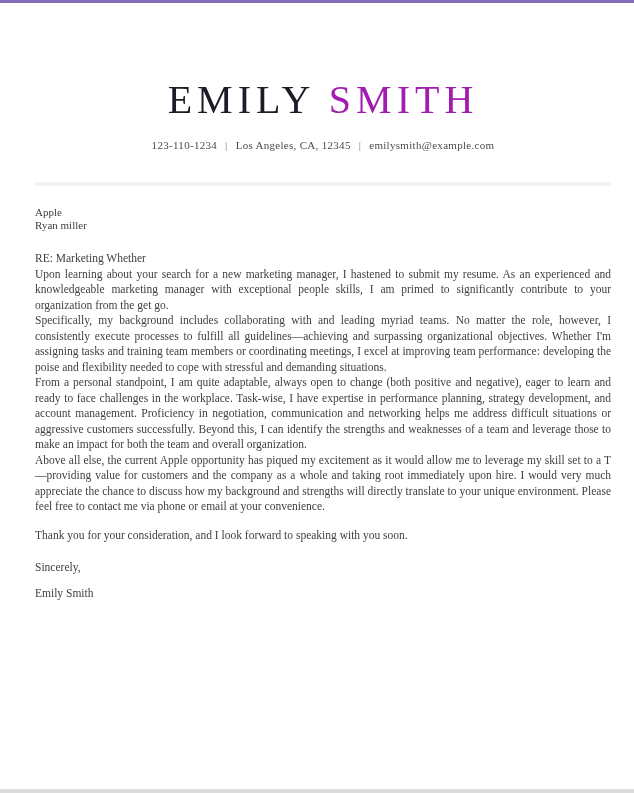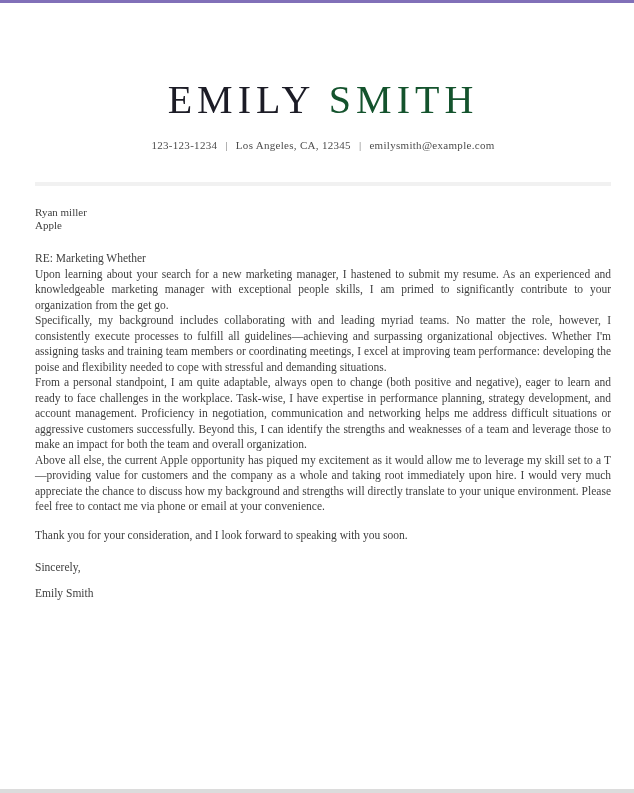--- a/index.html
+++ b/index.html
@@ -30,21 +30,21 @@
   header { text-align: center; }
   h1.candidate-name {
     margin: 0;
     padding-top: 78px;
     font-size: 40px;
     line-height: 1.1;
     font-weight: 400;
     letter-spacing: 5px;
     color: #1c1c26;
   }
-  h1.candidate-name .last-name { color: #14532d; }
+  h1.candidate-name .last-name { color: #a21caf; }
   .contact-line {
     margin-top: 17px;
     font-size: 11px;
     color: #4c4c4c;
     letter-spacing: 0.3px;
   }
   .contact-line .sep {
     display: inline-block;
     margin: 0 8px;
     color: #777;
@@ -72,28 +72,28 @@
 </style>
 </head>
 <body>
 
 <div class="top-bar"></div>
 
 <div class="content">
 
   <header>
     <h1 class="candidate-name"><span class="first-name">EMILY</span> <span class="last-name">SMITH</span></h1>
-    <div class="contact-line"><span>123-123-1234</span><span class="sep">|</span><span>Los Angeles, CA, 12345</span><span class="sep">|</span><span>emilysmith@example.com</span></div>
+    <div class="contact-line"><span>123-110-1234</span><span class="sep">|</span><span>Los Angeles, CA, 12345</span><span class="sep">|</span><span>emilysmith@example.com</span></div>
   </header>
 
   <hr class="divider">
 
   <div class="recipient">
+    <div>Apple</div>
     <div>Ryan miller</div>
-    <div>Apple</div>
   </div>
 
   <p class="subject">RE: Marketing Whether</p>
 
 
   <p class="body-p">Upon learning about your search for a new marketing manager, I hastened to submit my resume. As an experienced and knowledgeable marketing manager with exceptional people skills, I am primed to significantly contribute to your organization from the get go.</p>
   <p class="body-p">Specifically, my background includes collaborating with and leading myriad teams. No matter the role, however, I consistently execute processes to fulfill all guidelines—achieving and surpassing organizational objectives. Whether I'm assigning tasks and training team members or coordinating meetings, I excel at improving team performance: developing the poise and flexibility needed to cope with stressful and demanding situations.</p>
   <p class="body-p">From a personal standpoint, I am quite adaptable, always open to change (both positive and negative), eager to learn and ready to face challenges in the workplace. Task-wise, I have expertise in performance planning, strategy development, and account management. Proficiency in negotiation, communication and networking helps me address difficult situations or aggressive customers successfully. Beyond this, I can identify the strengths and weaknesses of a team and leverage those to make an impact for both the team and overall organization.</p>
   <p class="body-p">Above all else, the current Apple opportunity has piqued my excitement as it would allow me to leverage my skill set to a T—providing value for customers and the company as a whole and taking root immediately upon hire. I would very much appreciate the chance to discuss how my background and strengths will directly translate to your unique environment. Please feel free to contact me via phone or email at your convenience.</p>
 

